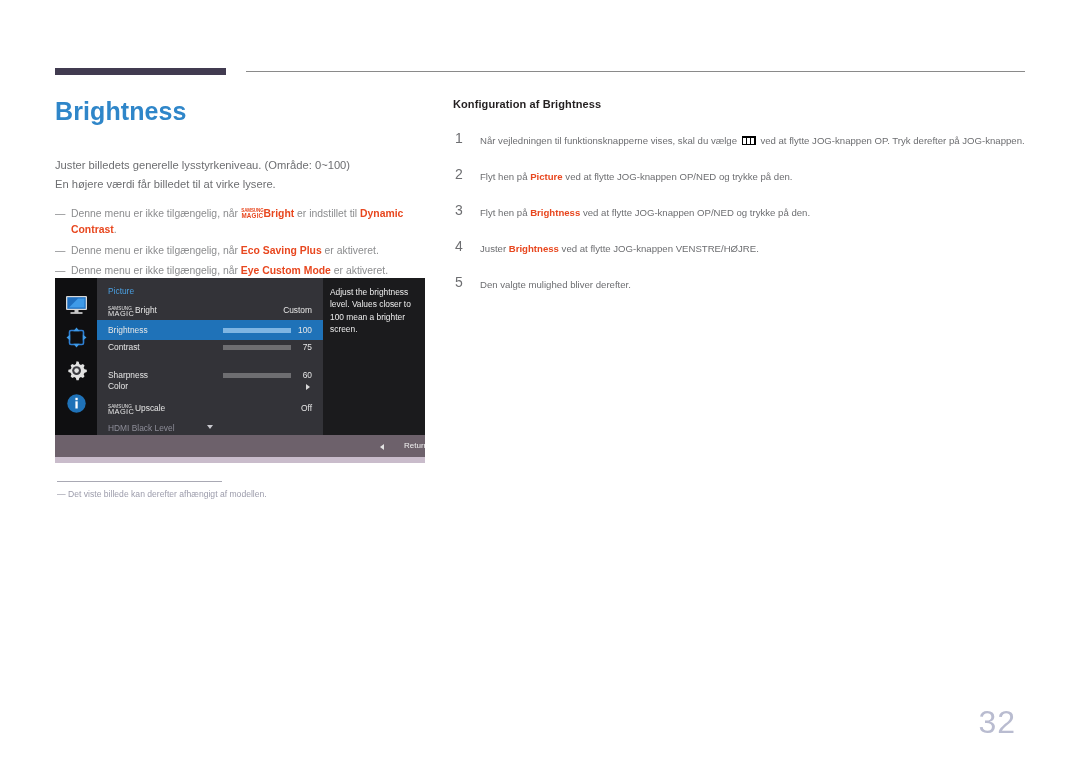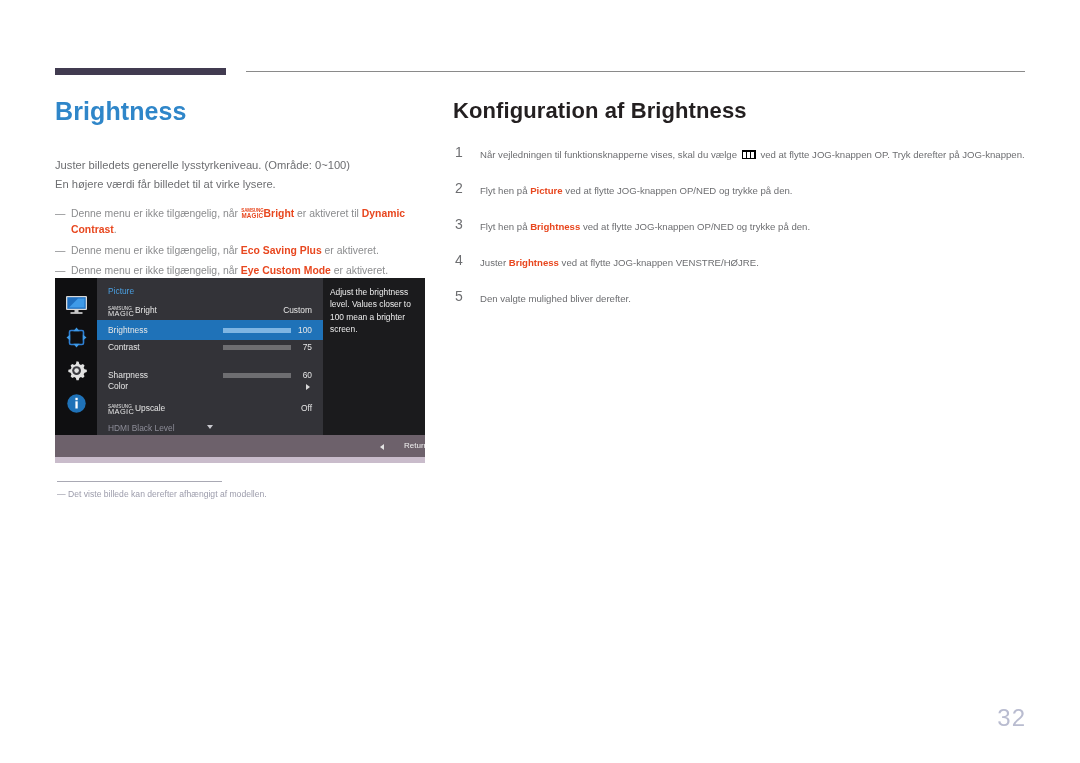--- a/index.html
+++ b/index.html
@@ -258,21 +258,21 @@
   }
 
   
   #right-col {
     position: absolute;
     left: 453px;
     top: 98px;
     width: 575px;
   }
   #section-title {
-    font-size: 22px;
+    font-size: 11px;
     font-weight: bold;
     color: #231f20;
     margin: 0 0 22px 0;
     letter-spacing: .1px;
   }
   .step {
     position: relative;
     padding-left: 27px;
     margin-bottom: 19px;
     font-size: 9.6px;
@@ -303,44 +303,44 @@
     height: 6px;
     background: #fff;
   }
   .menu-glyph i:nth-child(1) { left: 1.7px; }
   .menu-glyph i:nth-child(2) { left: 5.7px; }
   .menu-glyph i:nth-child(3) { left: 9.7px; }
 
   
   #page-number {
     position: absolute;
-    right: 54px;
+    right: 64px;
     top: 704px;
-    font-size: 24px;
+    font-size: 32px;
     color: #b9bcd0;
     letter-spacing: 1px;
   }
 </style>
 </head>
 <body>
 
 <div id="header-bar"></div>
 <div id="header-rule"></div>
 
 <div id="left-col">
 
   <h1 id="page-title">Brightness</h1>
 
   <div class="intro-line">Juster billedets generelle lysstyrkeniveau. (Område: 0~100)</div>
   <div class="intro-line">En højere værdi får billedet til at virke lysere.</div>
 
   <div class="notes">
 
     <div class="note">
-      <span class="dash">—</span><span>Denne menu er ikke tilgængelig, når </span><span class="magic-inline"><span class="m1">SAMSUNG</span><span class="m2">MAGIC</span></span><span class="hl">Bright</span><span> er aktiveret til </span><span class="hl">Dynamic Contrast</span><span>.</span>
+      <span class="dash">—</span><span>Denne menu er ikke tilgængelig, når </span><span class="magic-inline"><span class="m1">SAMSUNG</span><span class="m2">MAGIC</span></span><span class="hl">Bright</span><span> er indstillet til </span><span class="hl">Dynamic Contrast</span><span>.</span>
     </div>
 
     <div class="note">
       <span class="dash">—</span><span>Denne menu er ikke tilgængelig, når </span><span class="hl">Eco Saving Plus</span><span> er aktiveret.</span>
     </div>
 
     <div class="note">
       <span class="dash">—</span><span>Denne menu er ikke tilgængelig, når </span><span class="hl">Eye Custom Mode</span><span> er aktiveret.</span>
     </div>
 

